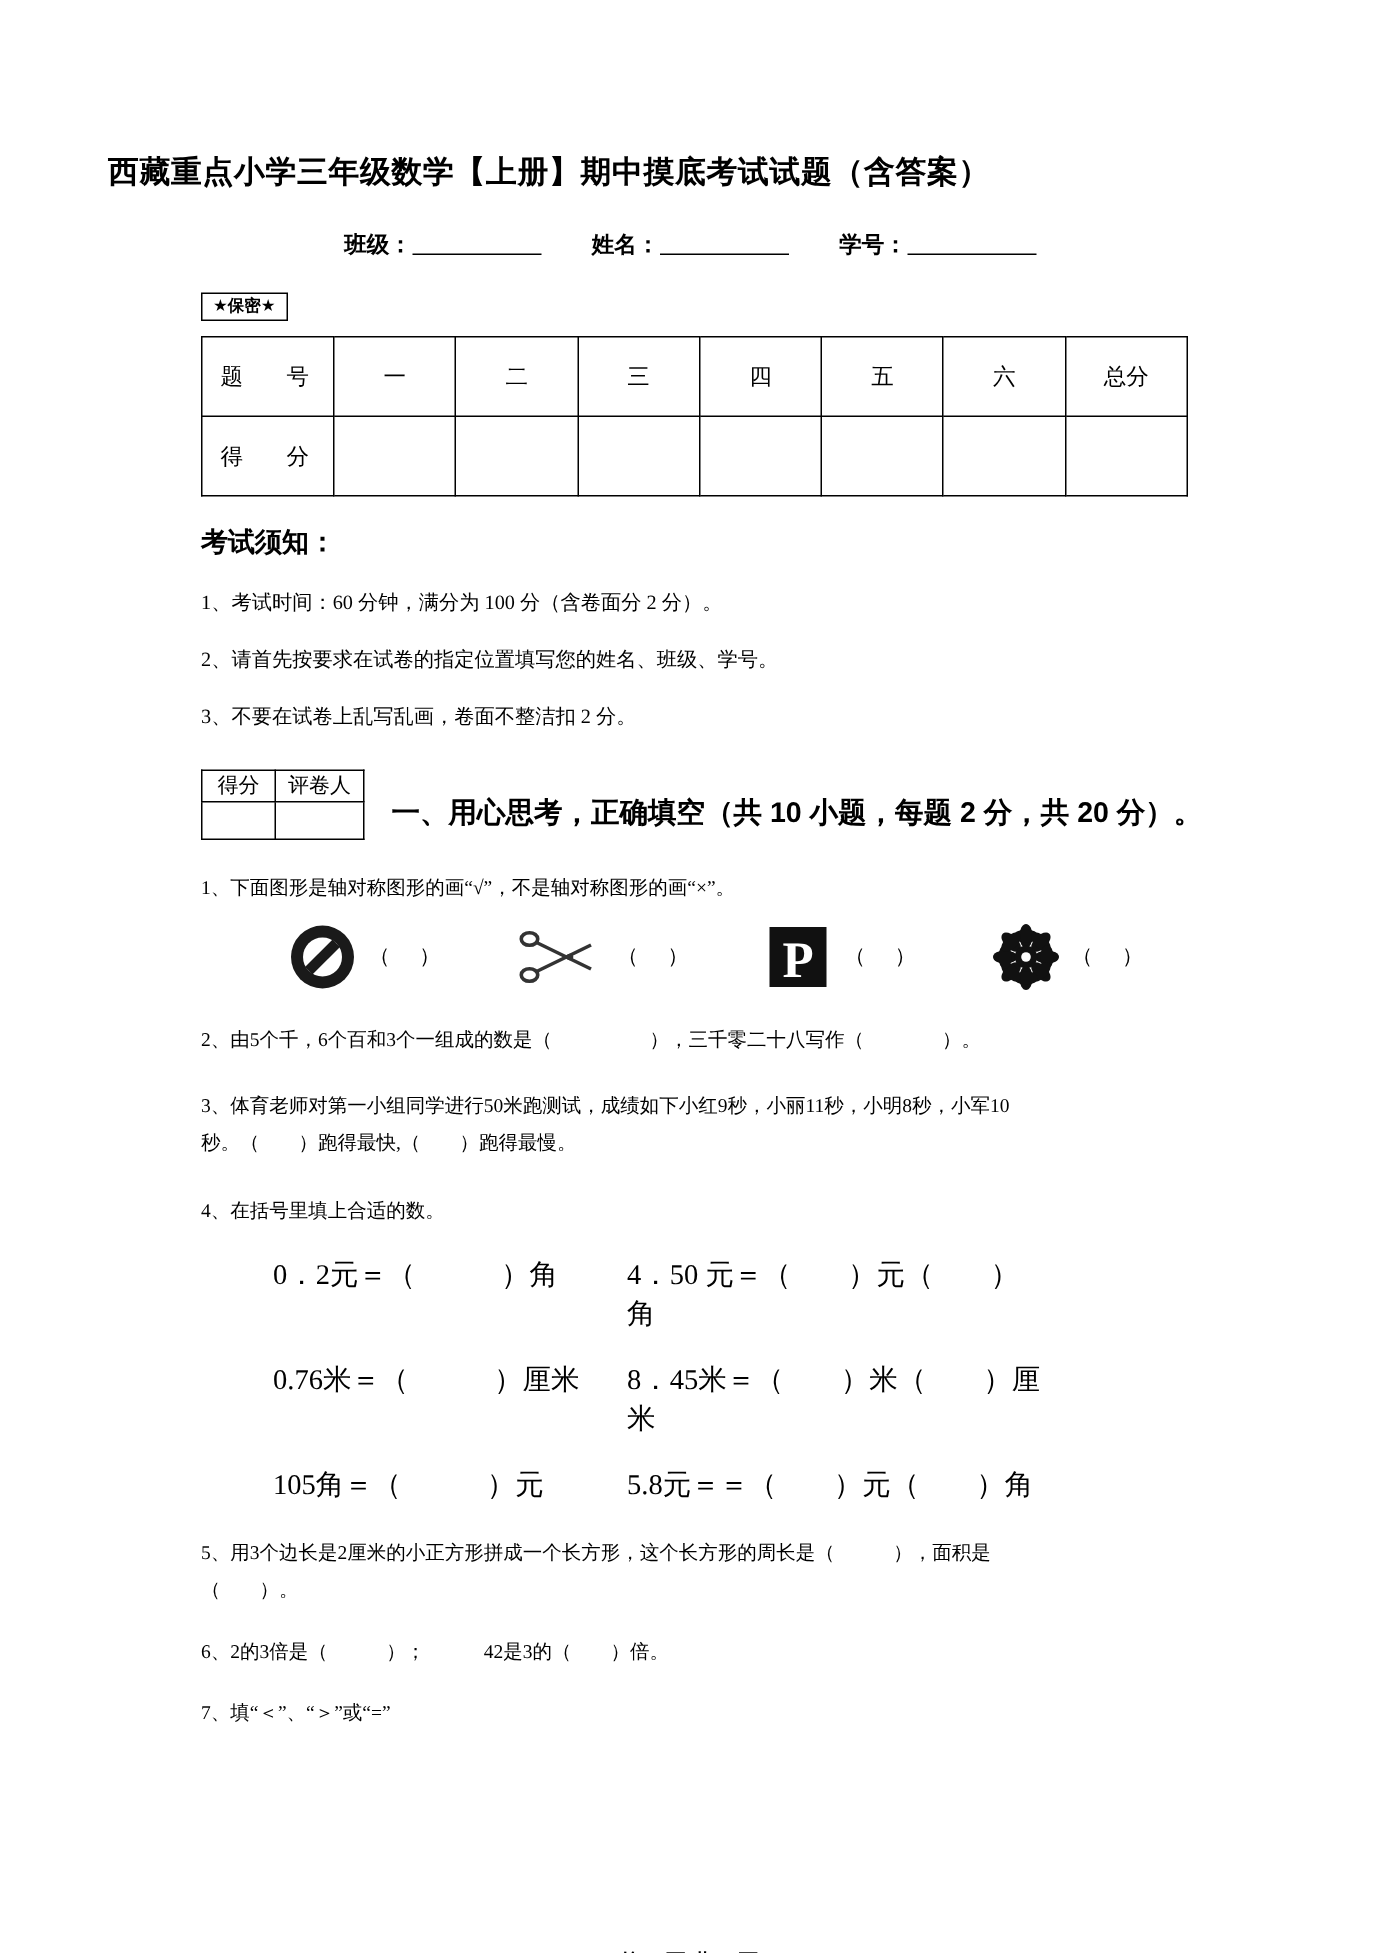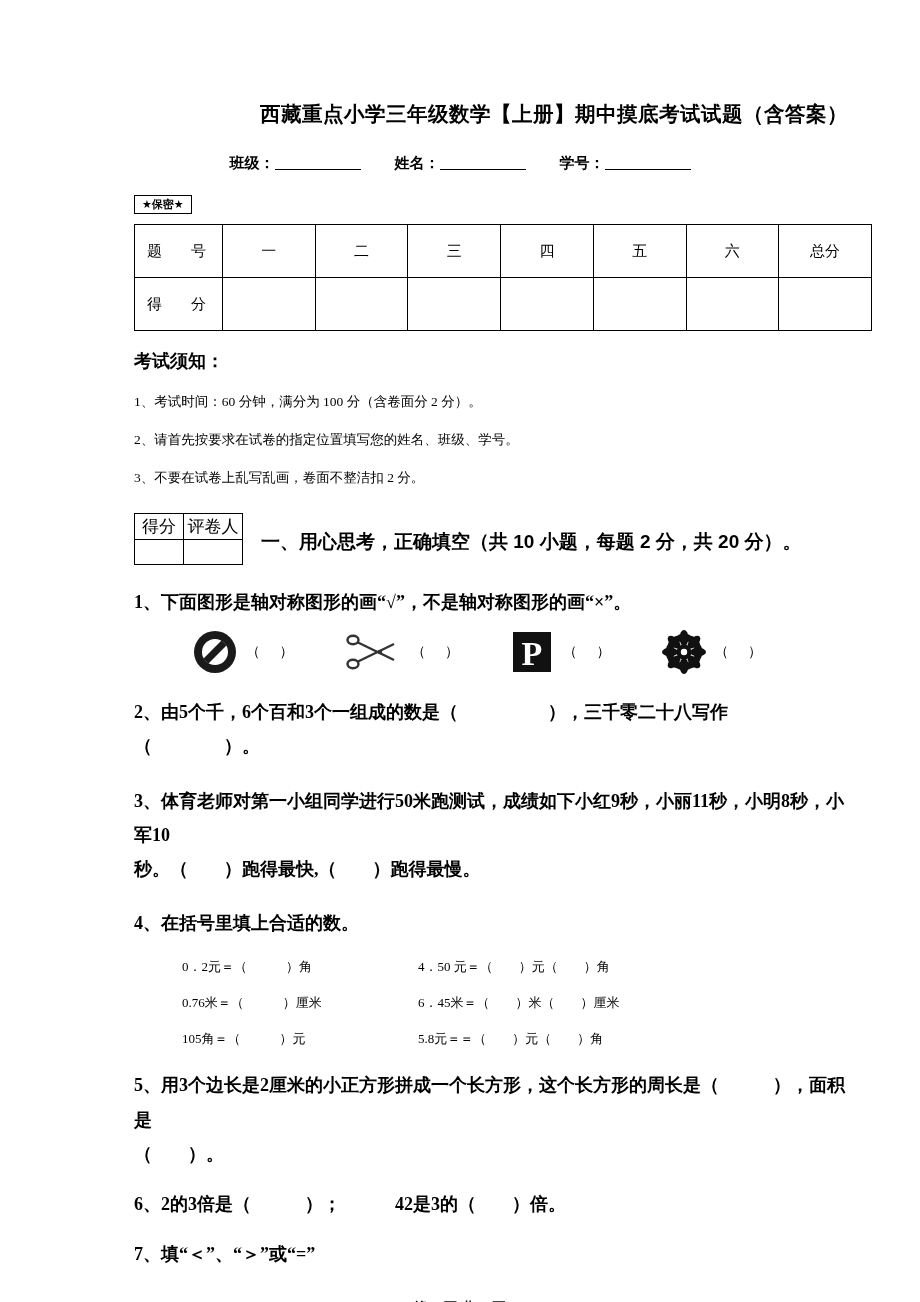--- a/index.html
+++ b/index.html
@@ -18,21 +18,21 @@
   .page {
     position: relative;
     width: 920px;
     height: 1302px;
     box-sizing: border-box;
     padding: 0 72px;
   }
 
   .doc-title {
     margin-top: 100px;
-    text-align: right;
+    text-align: left;
     font-size: 20.5px;
     font-weight: bold;
     font-family: "Liberation Sans", "DejaVu Sans", sans-serif;
     letter-spacing: 0.5px;
   }
 
   .id-line {
     margin-top: 26px;
     text-align: center;
     font-size: 15px;
@@ -58,21 +58,21 @@
     padding: 3px 7px;
     font-size: 11px;
     font-family: "Liberation Sans", "DejaVu Sans", sans-serif;
     font-weight: bold;
     line-height: 1;
   }
 
   table.score-table {
     margin-top: 10px;
     margin-left: 62px;
-    width: 738px;
+    width: 658px;
     border-collapse: collapse;
     table-layout: fixed;
   }
   table.score-table td {
     border: 1px solid #000;
     height: 50px;
     text-align: center;
     font-size: 15px;
     font-family: "Liberation Serif", "DejaVu Serif", serif;
   }
@@ -103,44 +103,43 @@
     margin-left: 62px;
     display: flex;
     align-items: flex-start;
   }
   table.grade-box {
     border-collapse: collapse;
     table-layout: fixed;
   }
   table.grade-box td {
     border: 1px solid #000;
-    font-size: 17px;
+    font-size: 14px;
     text-align: center;
     font-family: "Liberation Sans", "DejaVu Sans", sans-serif;
     padding: 1px 3px;
   }
   table.grade-box td.c1 { width: 42px; }
   table.grade-box td.c2 { width: 52px; }
   table.grade-box tr.blankrow td { height: 22px; }
 
   .sec-title {
     font-size: 19px;
     font-weight: bold;
     font-family: "Liberation Sans", "DejaVu Sans", sans-serif;
     margin-left: 18px;
     margin-top: 16px;
   }
 
   .q {
     margin-top: 20px;
     margin-left: 62px;
-    font-size: 18px;
+    font-size: 13px;
     line-height: 1.9;
     font-family: "Liberation Serif", "DejaVu Serif", serif;
-    font-weight: bold;
   }
   .q.tight { margin-top: 16px; }
 
   .shapes-row {
     margin-top: 10px;
     margin-left: 120px;
     display: flex;
     align-items: center;
   }
   .shape-cell {
@@ -157,21 +156,21 @@
 
   .ico {
     width: 46px;
     height: 46px;
     display: block;
   }
 
   .fill-grid {
     margin-top: 10px;
     margin-left: 110px;
-    font-size: 13px;
+    font-size: 19px;
     font-family: "Liberation Serif", "DejaVu Serif", serif;
   }
   .fill-grid .row {
     display: flex;
     margin-top: 18px;
   }
   .fill-grid .c-left { width: 236px; }
   .fill-grid .c-right { width: 280px; }
 
   .footer {
@@ -337,21 +336,21 @@
 
   <div class="q">4、在括号里填上合适的数。</div>
 
   <div class="fill-grid">
     <div class="row">
       <div class="c-left">0．2元＝（　　　）角</div>
       <div class="c-right">4．50 元＝（　　）元（　　）角</div>
     </div>
     <div class="row">
       <div class="c-left">0.76米＝（　　　）厘米</div>
-      <div class="c-right">6．45米＝（　　）米（　　）厘米</div>
+      <div class="c-right">8．45米＝（　　）米（　　）厘米</div>
     </div>
     <div class="row">
       <div class="c-left">105角＝（　　　）元</div>
       <div class="c-right">5.8元＝＝（　　）元（　　）角</div>
     </div>
   </div>
 
   <div class="q">
     <div>5、用3个边长是2厘米的小正方形拼成一个长方形，这个长方形的周长是（　　　），面积是</div>
     <div>（　　）。</div>

